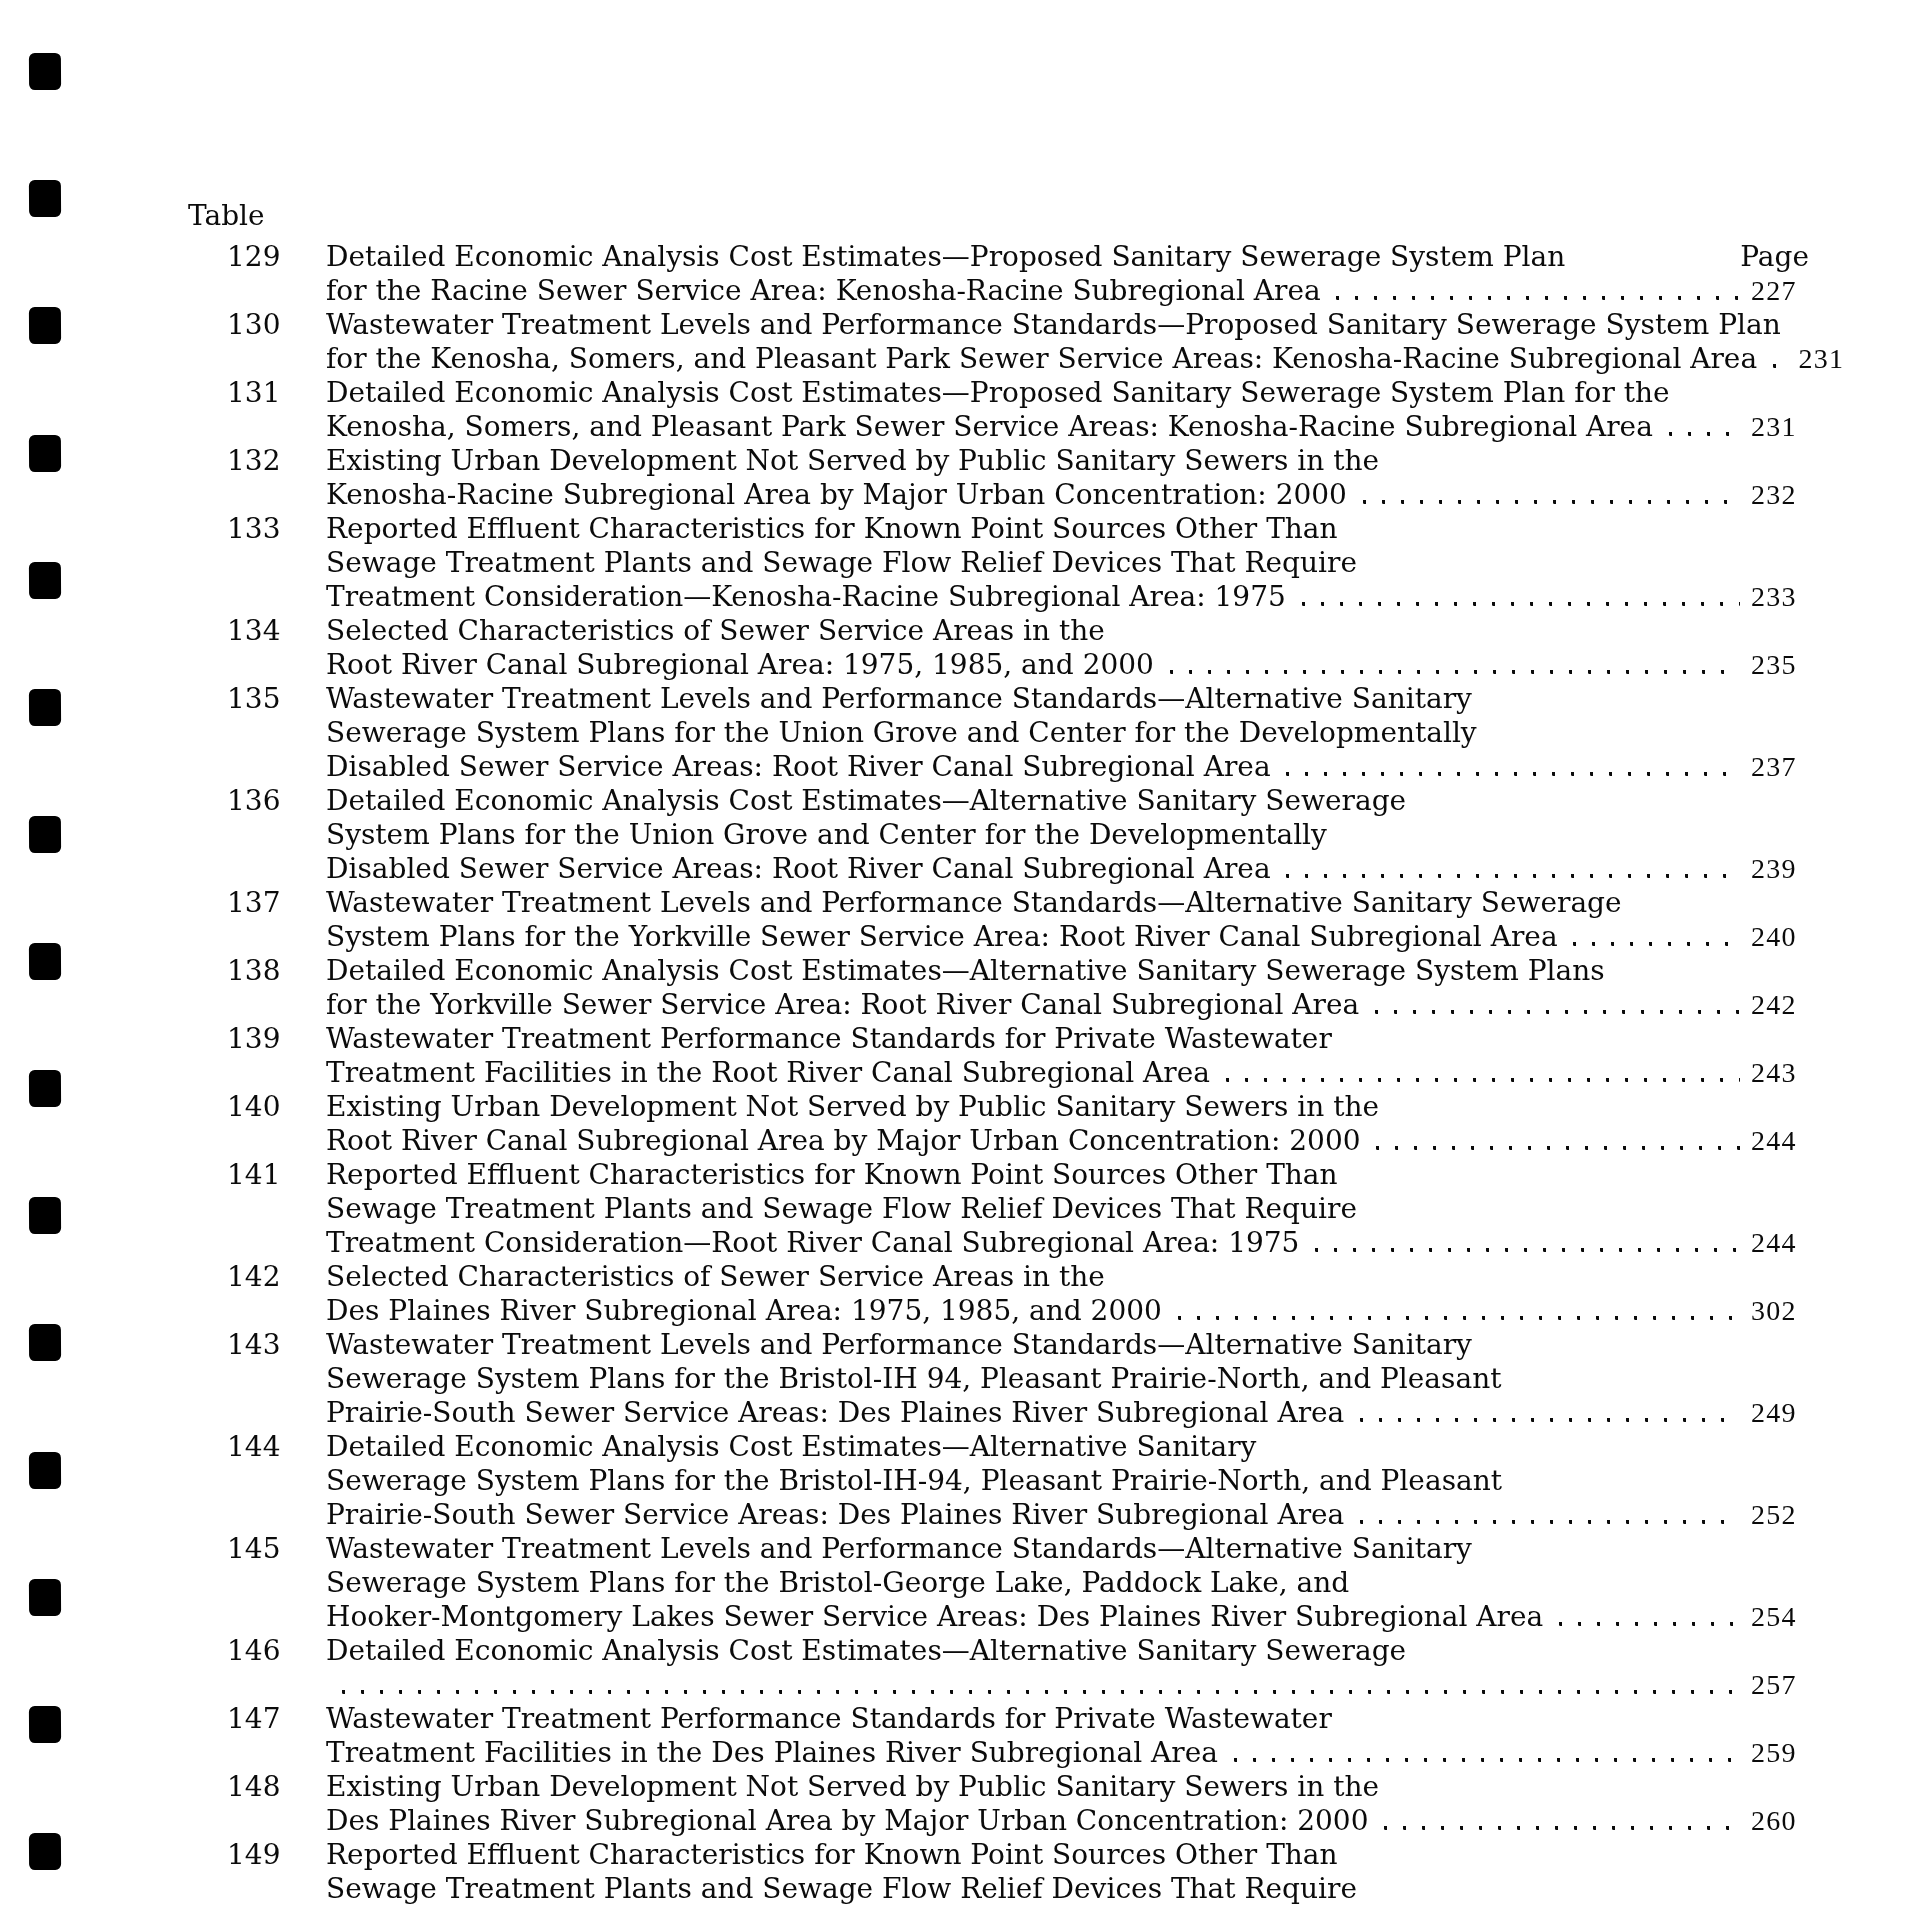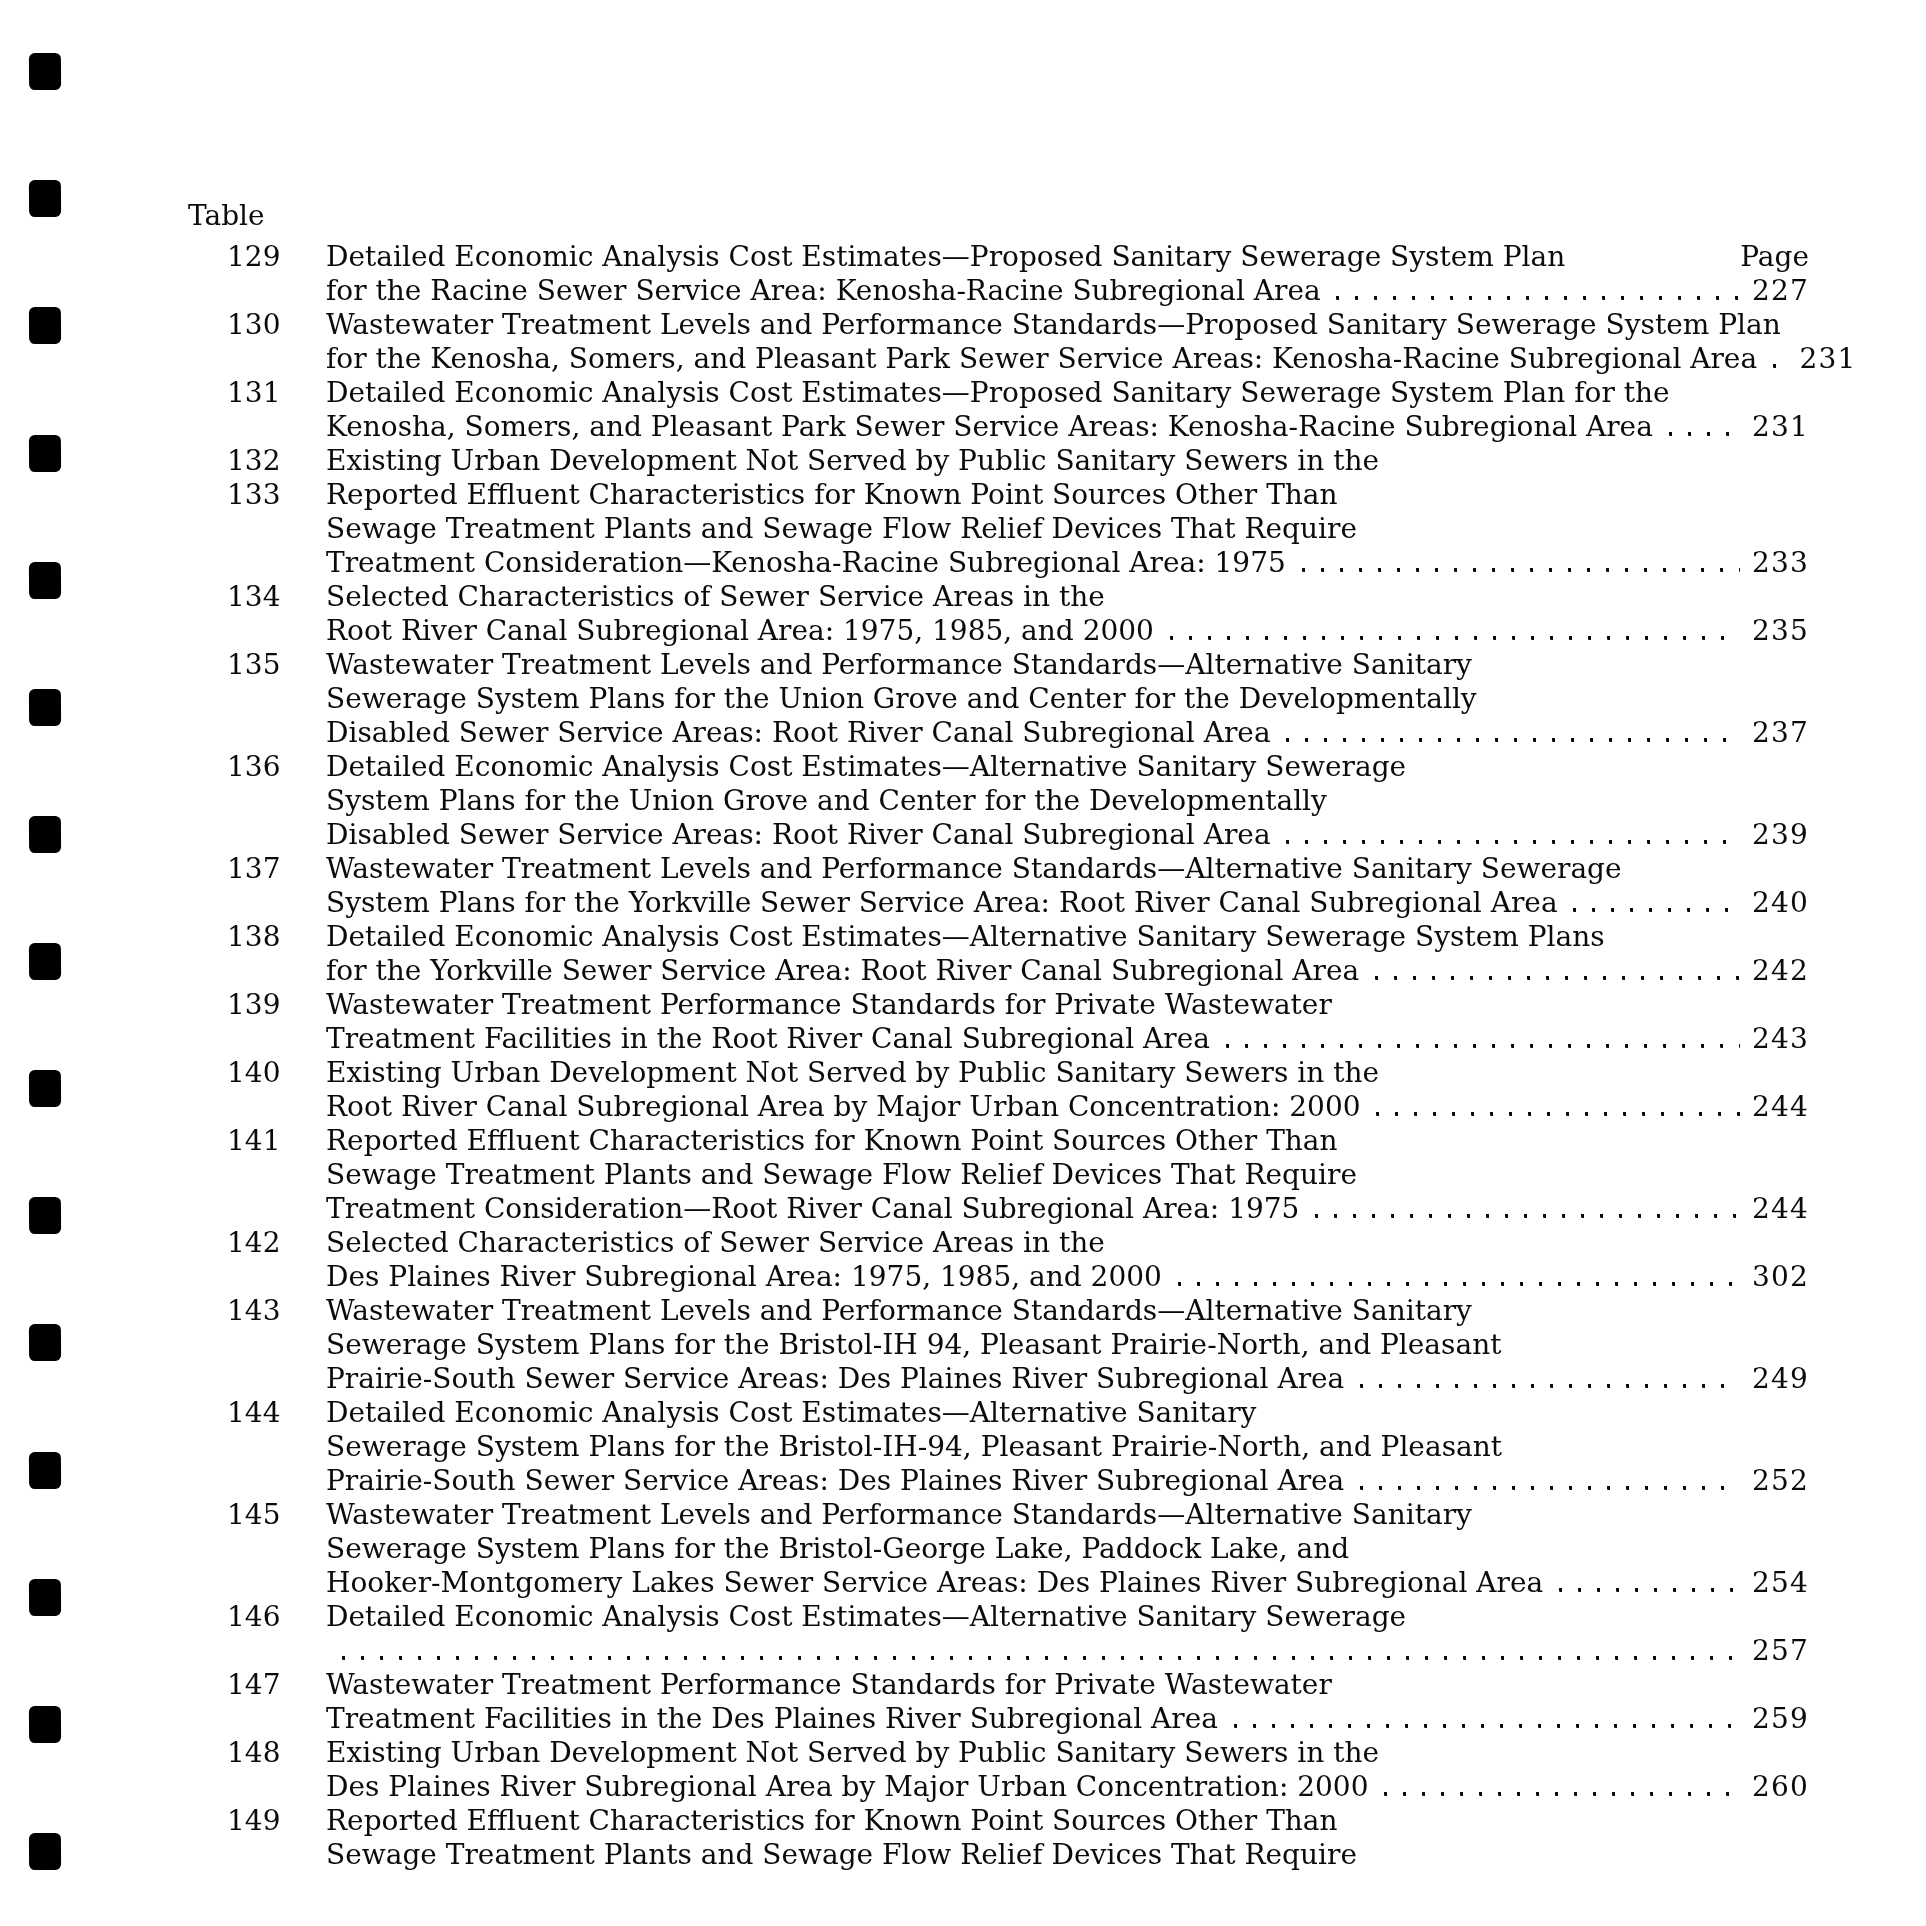--- a/index.html
+++ b/index.html
@@ -65,24 +65,25 @@
     height: 34px;
     margin: 0 10.8px 0 7.7px;
     background-image: radial-gradient(circle 1.9px at 9.6px 1.9px, #0b0b0b 97%, rgba(0,0,0,0) 100%);
     background-size: 19px 3.9px;
     background-repeat: repeat-x;
     background-position: 0 22.3px;
   }
   .pg {
     flex: 0 0 auto;
     min-width: 58px;
-    text-align: right;
+    text-align: left;
     font-size: 28px;
     line-height: 34px;
     letter-spacing: 1.2px;
+    font-family: Liberation Serif, serif;
   }
 </style>
 </head>
 <body>
 
 <div class="page">
   <div>
       <div class="mark" style="top: 53px;"></div>
       <div class="mark" style="top: 180px;"></div>
       <div class="mark" style="top: 307px;"></div>
@@ -132,20 +133,25 @@
             <span class="txt">Kenosha, Somers, and Pleasant Park Sewer Service Areas: Kenosha-Racine Subregional Area</span>
             <span class="lead"></span>
             <span class="pg">231</span>
           </div>
         </div>
       </div>
       <div class="entry">
         <div class="num">132</div>
         <div class="lines">
           <div class="line">Existing Urban Development Not Served by Public Sanitary Sewers in the</div>
+          <div class="line lastline">
+            <span class="txt">Kenosha-Racine Subregional Area by Major Urban Concentration: 2000</span>
+            <span class="lead"></span>
+            <span class="pg">232</span>
+          </div>
         </div>
       </div>
       <div class="entry">
         <div class="num">133</div>
         <div class="lines">
           <div class="line">Reported Effluent Characteristics for Known Point Sources Other Than</div>
           <div class="line">Sewage Treatment Plants and Sewage Flow Relief Devices That Require</div>
           <div class="line lastline">
             <span class="txt">Treatment Consideration—Kenosha-Racine Subregional Area: 1975</span>
             <span class="lead"></span>

